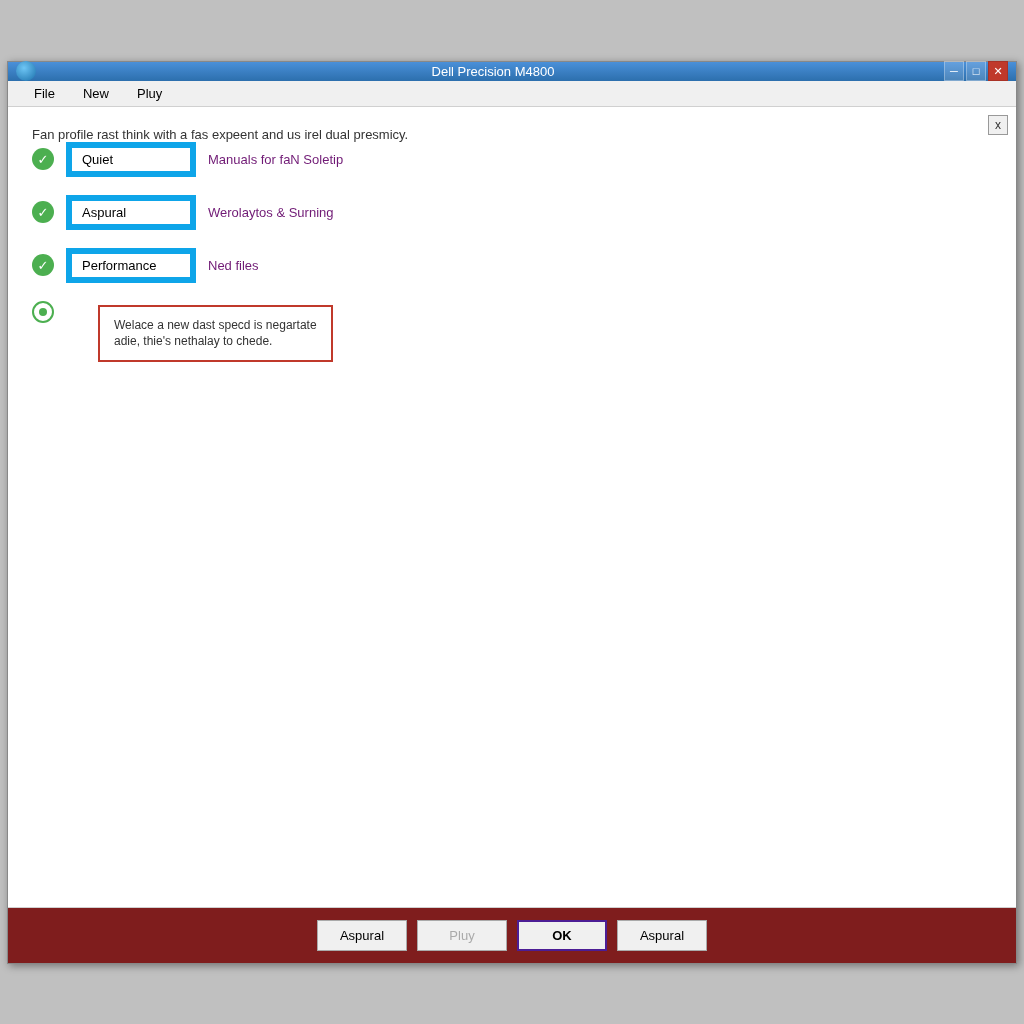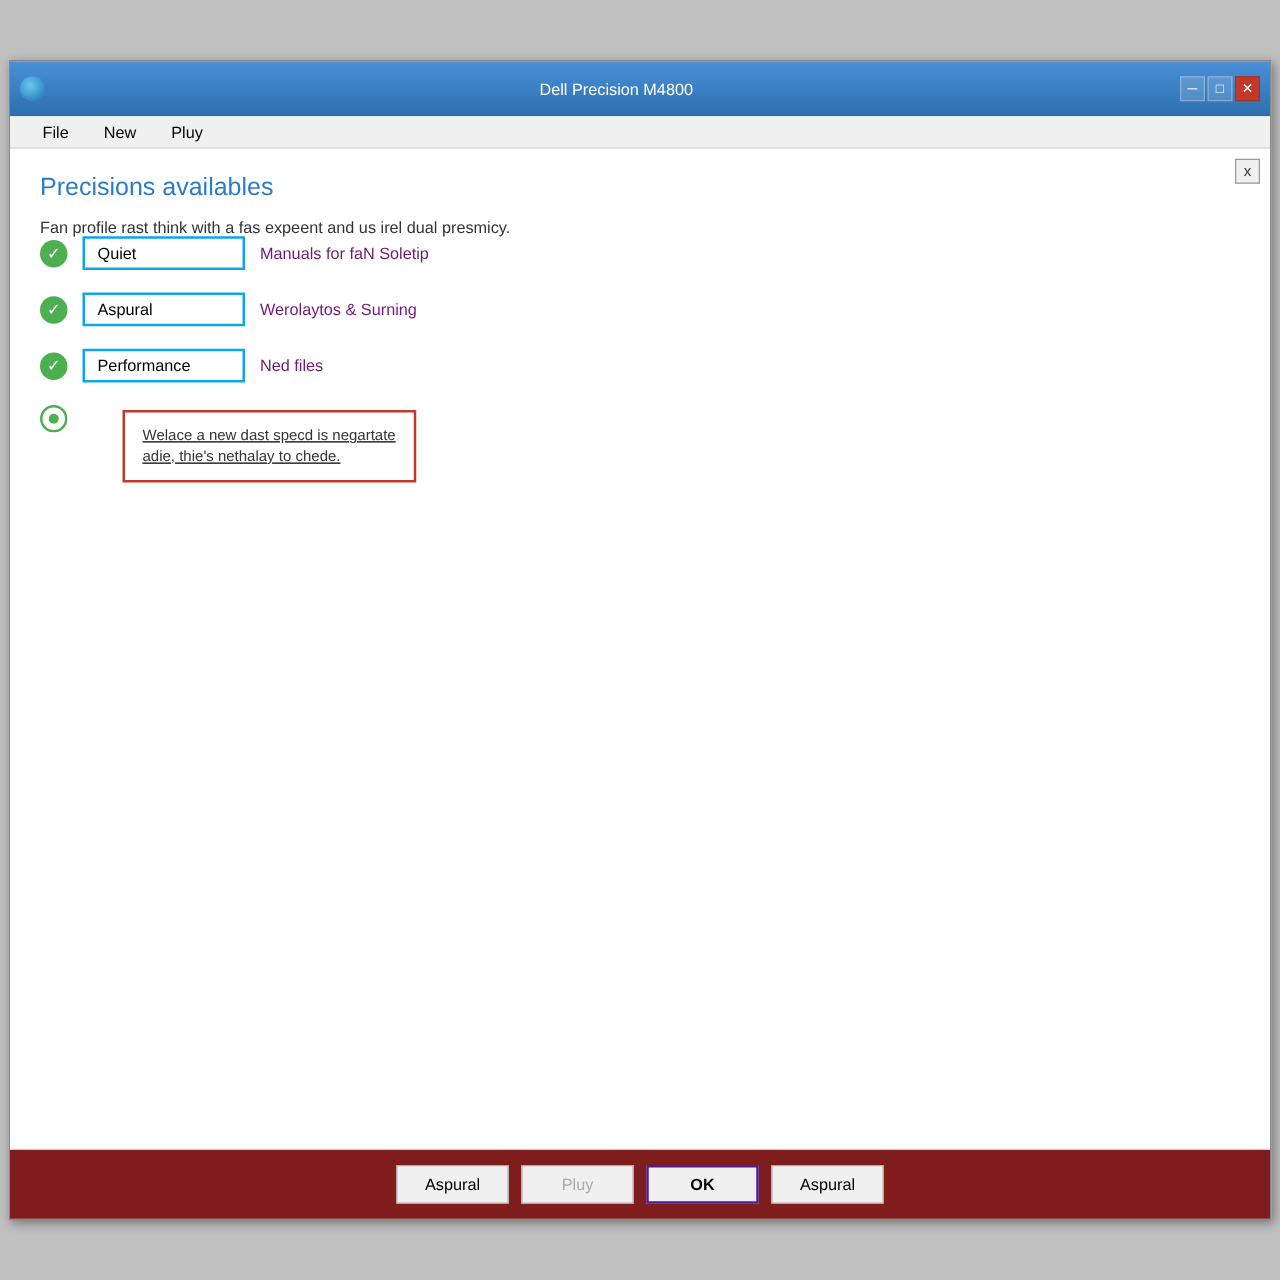--- a/index.html
+++ b/index.html
@@ -22,21 +22,21 @@
       display: flex;
       flex-direction: column;
     }
     .title-bar {
       background: linear-gradient(to bottom, #4a90d9, #2c6fad);
       color: white;
       padding: 6px 8px;
       display: flex;
       align-items: center;
       justify-content: flex-start;
-      height: 44px;
+      height: 19px;
     }
     .title-bar-title {
       flex: 1;
       text-align: center;
       font-size: 13px;
       font-weight: normal;
     }
     .title-bar-controls {
       display: flex;
       gap: 2px;
@@ -124,21 +124,21 @@
       align-items: center;
       justify-content: center;
       color: white;
       font-size: 13px;
       flex-shrink: 0;
     }
     .profile-btn {
       min-width: 130px;
       padding: 4px 10px;
       background: white;
-      border: 2px solid #0ea5e9;
+      border: 6px solid #0ea5e9;
       font-size: 13px;
       text-align: left;
       cursor: pointer;
     }
     .profile-desc {
       font-size: 13px;
       color: #701a75;
     }
     .warning-box {
       border: 2px solid #c0392b;
@@ -200,42 +200,41 @@
 
   <div class="menu-bar">
     <span class="menu-item">File</span>
     <span class="menu-item">New</span>
     <span class="menu-item">Pluy</span>
   </div>
 
   <div class="content-area">
     <div class="close-x">x</div>
 
-    <h2 class="dialog-title">Precisions availables</h2>
     <p class="dialog-desc">Fan profile rast think with a fas expeent and us irel dual presmicy.</p>
 
     <div class="profile-row">
       <div class="check-icon">✓</div>
       <button class="profile-btn">Quiet</button>
       <span class="profile-desc">Manuals for faN Soletip</span>
     </div>
 
     <div class="profile-row">
       <div class="check-icon">✓</div>
       <button class="profile-btn">Aspural</button>
       <span class="profile-desc">Werolaytos &amp; Surning</span>
     </div>
 
     <div class="profile-row">
       <div class="check-icon">✓</div>
       <button class="profile-btn">Performance</button>
       <span class="profile-desc">Ned files</span>
     </div>
 
-    <div class="warning-row" style="margin-top: 8px; margin-left: 0; text-decoration: underline;">
+    <div class="warning-row" style="margin-top: 8px; margin-left: 0;">
       <div style="width:22px; height:22px; flex-shrink:0; display:flex; align-items:center; justify-content:center;">
         <svg width="22" height="22">
           <circle cx="11" cy="11" r="10" fill="white" stroke="#4caf50" stroke-width="2"></circle>
           <circle cx="11" cy="11" r="4" fill="#4caf50"></circle>
         </svg>
       </div>
       <div class="warning-box">
         <span class="warning-text">
           <span>Welace a new dast specd is negartate</span><br>
           <span>adie, thie's nethalay to chede.</span>

